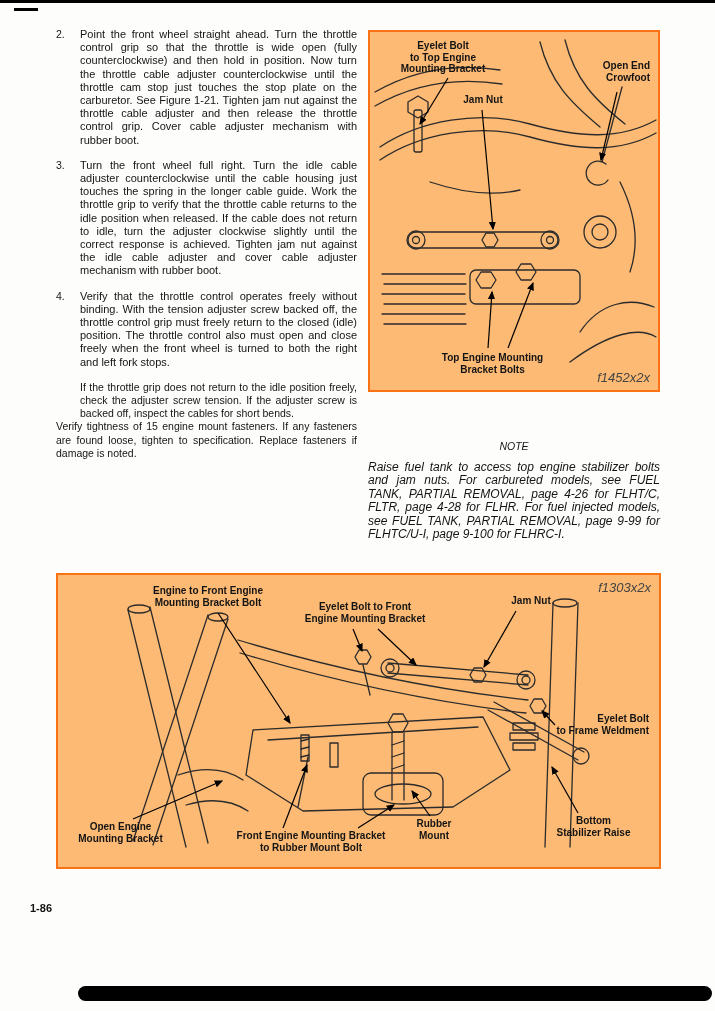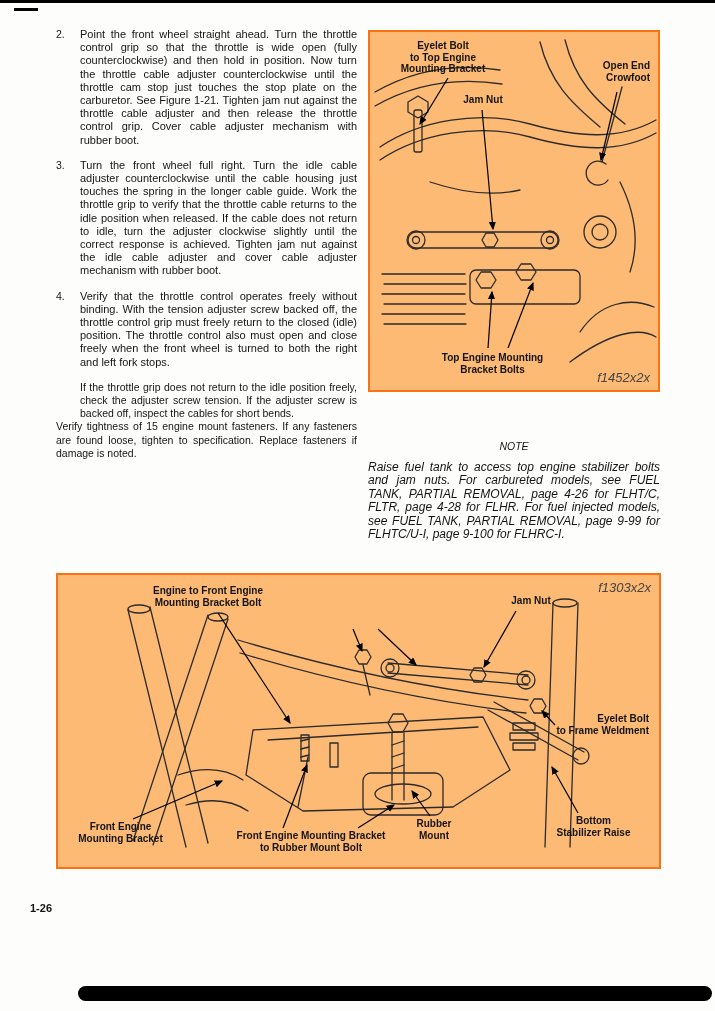--- a/index.html
+++ b/index.html
@@ -194,30 +194,32 @@
         <line class="lead" x1="497" y1="150" x2="484" y2="136" marker-end="url(#ah-b)"></line>
         <line class="lead" x1="75" y1="244" x2="164" y2="206" marker-end="url(#ah-b)"></line>
         <line class="lead" x1="225" y1="253" x2="249" y2="190" marker-end="url(#ah-b)"></line>
         <line class="lead" x1="300" y1="253" x2="336" y2="230" marker-end="url(#ah-b)"></line>
         <line class="lead" x1="372" y1="241" x2="354" y2="216" marker-end="url(#ah-b)"></line>
         <line class="lead" x1="520" y1="238" x2="494" y2="192" marker-end="url(#ah-b)"></line>
       </g>
     </svg>
     <div class="fig-label" style="left:75px; top:10px; width:150px;">Engine to Front Engine
 Mounting Bracket Bolt</div>
+    <div class="fig-label" style="left:228px; top:26px; width:158px;">Eyelet Bolt to Front
+Engine Mounting Bracket</div>
     <div class="fig-label" style="left:438px; top:20px; width:70px;">Jam Nut</div>
     <div class="fig-label right" style="right:10px; top:138px; width:112px;">Eyelet Bolt
 to Frame Weldment</div>
-    <div class="fig-label" style="left:10px; top:246px; width:105px;">Front Engine
+    <div class="fig-label" style="left:10px; top:246px; width:105px;">Open Engine
 Mounting Bracket</div>
     <div class="fig-label" style="left:158px; top:255px; width:190px;">Front Engine Mounting Bracket
 to Rubber Mount Bolt</div>
     <div class="fig-label" style="left:345px; top:243px; width:62px;">Rubber
 Mount</div>
     <div class="fig-label" style="left:478px; top:240px; width:115px;">Bottom
 Stabilizer Raise</div>
     <div class="fig-code" style="right:8px; top:5px;">f1303x2x</div>
   </div>
 
-  <div class="page-number">1-26</div>
+  <div class="page-number">1-86</div>
 
   <div class="bottom-bar"></div>
 </div>
 
 </body></html>

